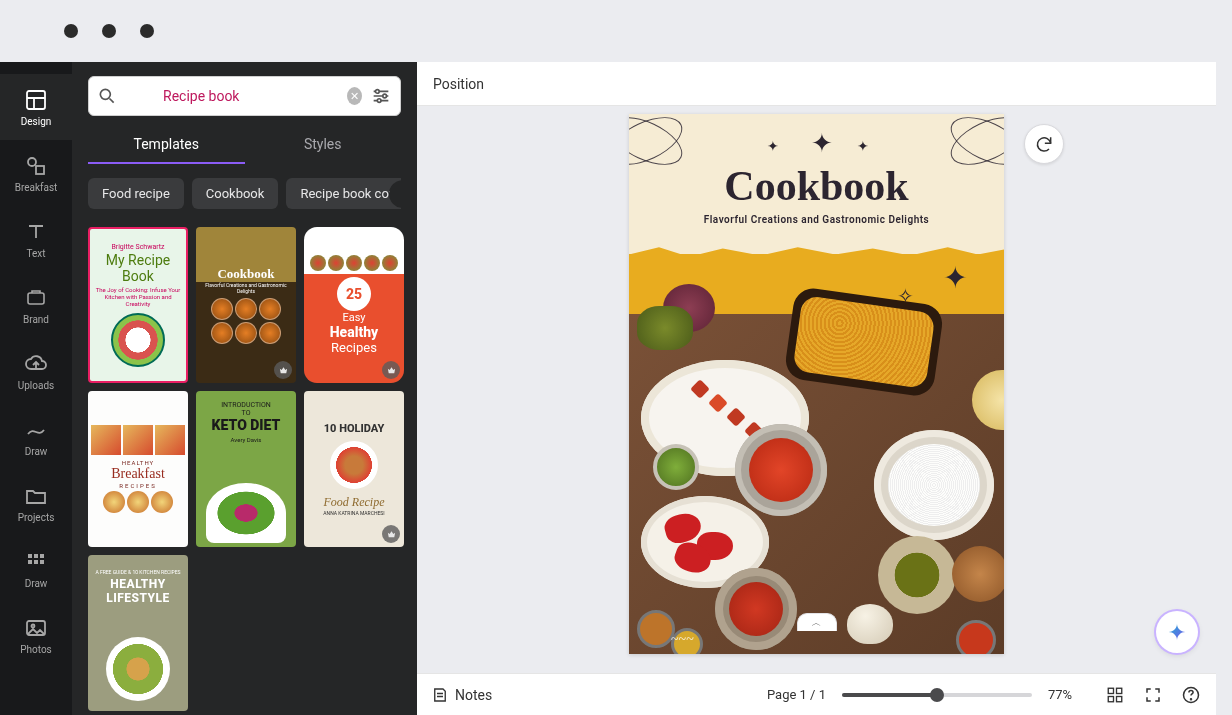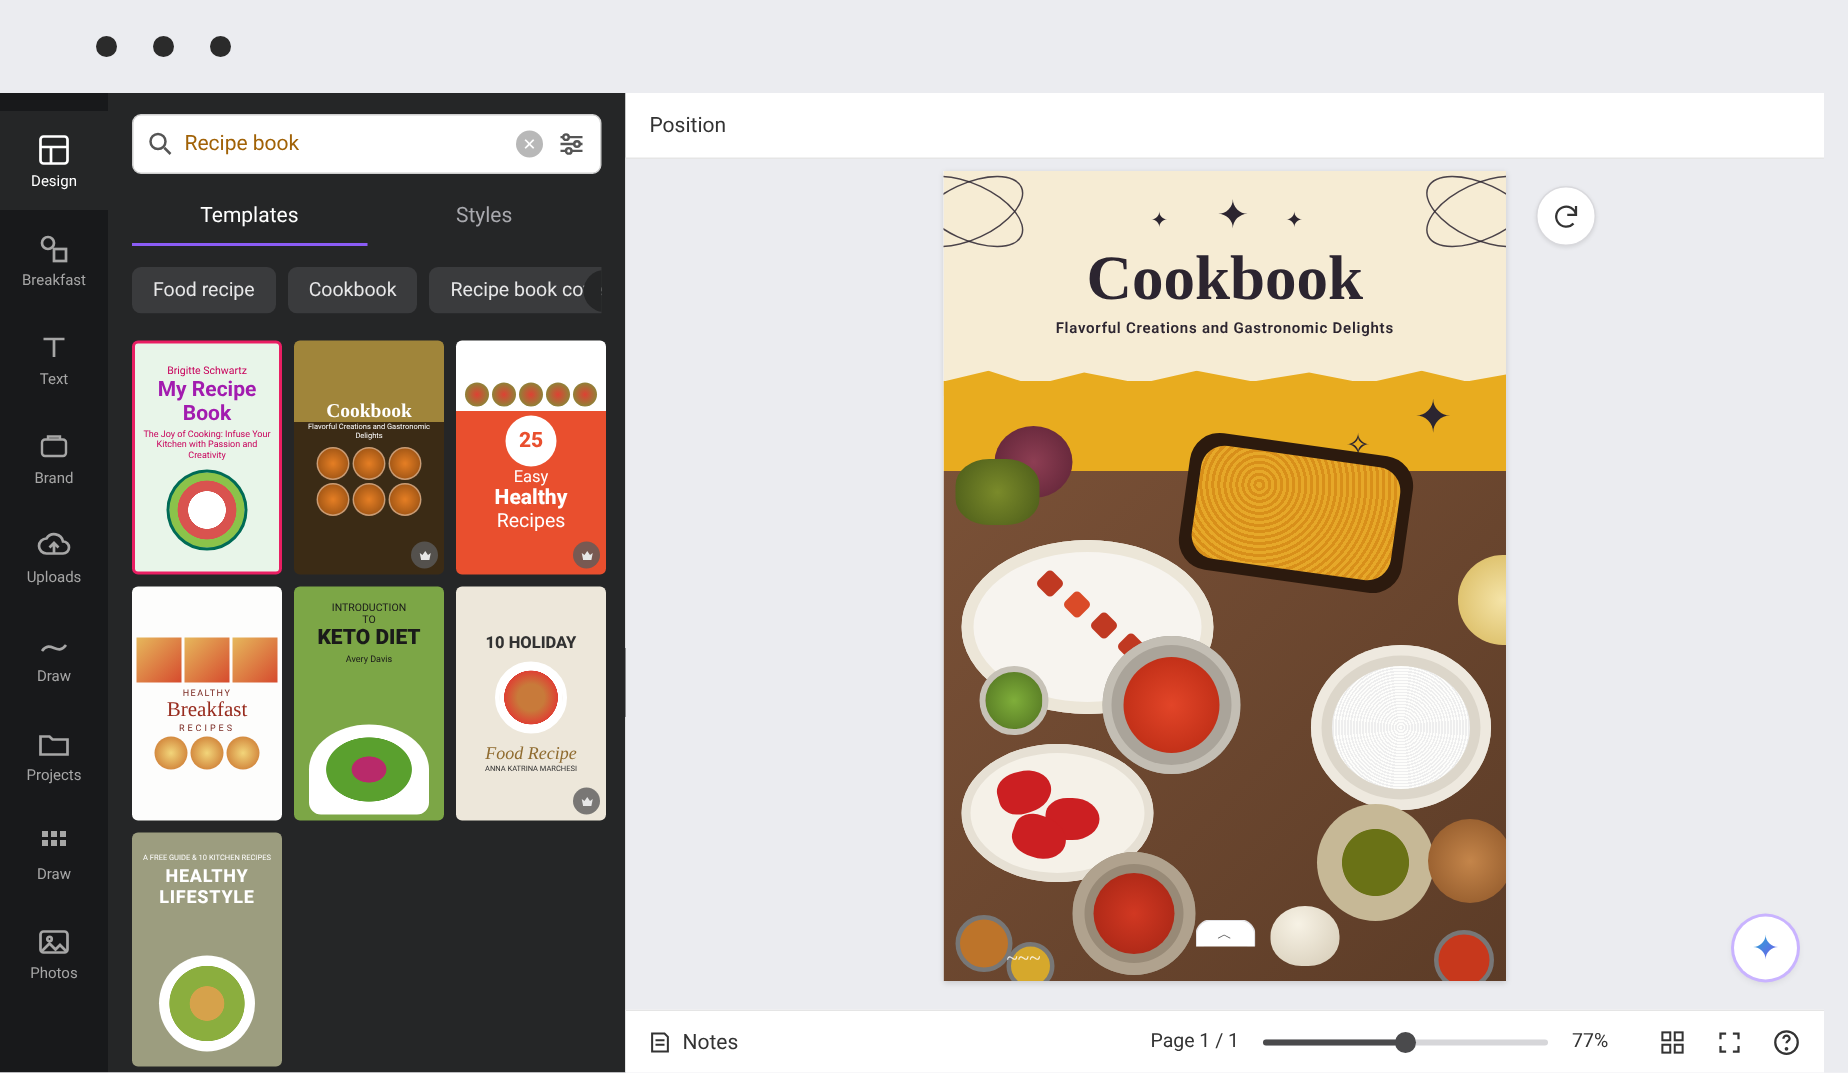--- a/index.html
+++ b/index.html
@@ -12,47 +12,47 @@
 
 .rail { width: 72px; background: #18191b; display: flex; flex-direction: column; align-items: center; padding-top: 12px; }
 .rail-item { width: 72px; height: 66px; display: flex; flex-direction: column; align-items: center; justify-content: center; gap: 4px; color: #a6a6a6; cursor: pointer; }
 .rail-item.active { background: #252627; color: #fff; }
 .rail-item svg { width: 24px; height: 24px; }
 .rail-label { font-size: 10px; }
 
 .panel { width: 345px; background: #252627; display: flex; flex-direction: column; padding: 14px 16px 0; overflow: hidden; }
 .search-row { display: flex; align-items: center; background: #fff; border-radius: 6px; border: 1px solid #cfcfcf; height: 40px; padding: 0 8px; }
 .search-row svg { flex: none; }
-.search-input { flex: 1; border: none; outline: none; font-size: 14px; padding: 0 6px; background: transparent; color: #a16207; }
+.search-input { flex: 1; border: none; outline: none; font-size: 14px; padding: 0 6px; background: transparent; color: #be185d; margin-left: 40px; }
 .clear-btn { width: 18px; height: 18px; background: #b8b8b8; border-radius: 50%; color: #fff; font-size: 11px; display:flex; align-items:center; justify-content:center; cursor:pointer; }
 .filter-btn { margin-left: 8px; cursor: pointer; color:#555;}
 .tabs { display: flex; margin-top: 10px; }
 .tab { flex: 1; text-align: center; padding: 10px 0; color: #a9a9ae; font-size: 14px; cursor: pointer; border-bottom: 2px solid transparent; }
 .tab.active { color: #fff; border-bottom: 2px solid #8b5cf6; }
 .chips { display: flex; gap: 8px; margin-top: 14px; position: relative; overflow:hidden; }
 .chip { flex: none; background: #3a3b3d; color: #e7e7e8; padding: 8px 14px; border-radius: 6px; font-size: 13px; cursor: pointer; white-space: nowrap; }
 .chip-arrow { position: absolute; right: -16px; top: 50%; transform: translateY(-50%); width: 28px; height: 28px; background: #252627; color: #ddd; display: flex; align-items: center; justify-content: center; border-radius:50%; }
 .grid { display: grid; grid-template-columns: repeat(3, 100px); gap: 8px; margin-top: 18px; }
 .tmpl { width: 100px; height: 156px; border-radius: 4px; position: relative; overflow: hidden; cursor: pointer; display:flex; flex-direction:column; align-items:center; justify-content:center; font-size:10px; text-align:center; padding:4px; }
 .badge { position: absolute; bottom: 4px; right: 4px; width: 18px; height: 18px; background: #5b5b5bCC; border-radius: 50%; display:flex;align-items:center;justify-content:center;}
 .badge svg{width:11px;height:11px;fill:#e7e7e7;}
 
 .tmpl1{background:#e8f5e9;border:2px solid #e91e63;}
 .t1a{color:#c8005b;font-size:7px;}
-.t1b{color:#a21caf;font-weight:700;font-size:14px;line-height:1.1;margin:2px 0;}
+.t1b{color:#4d7c0f;font-weight:400;font-size:14px;line-height:1.1;margin:2px 0;}
 .t1c{font-size:6px;color:#c8005b;}
 .plate{width:54px;height:54px;border-radius:50%;background:radial-gradient(circle,#fff 35%,#d9534f 36%,#d9534f 55%,#8bc34a 56%);margin-top:6px;border:2px solid #006b56;}
 
 .tmpl2{background:linear-gradient(180deg,#a0853a 0%,#a0853a 35%,#3b2b15 35%);color:#fff;}
 .t2a{font-family:serif;font-size:13px;font-weight:700;}
 .t2b{font-size:5px;}
 .t2dishes{display:flex;flex-wrap:wrap;gap:2px;justify-content:center;margin-top:4px;}
 .dish{width:22px;height:22px;border-radius:50%;background:radial-gradient(circle,#e57e24,#8d4a10);border:1px solid rgba(255,255,255,0.4);}
 
-.tmpl3{background:linear-gradient(180deg,#fff 0%,#fff 30%,#e94f2e 30%);}
+.tmpl3{background:linear-gradient(180deg,#fff 0%,#fff 30%,#e94f2e 30%);border-radius:13px;}
 .t3top{display:flex;gap:2px;}
 .fd{width:16px;height:16px;border-radius:50%;background:radial-gradient(circle,#de4133,#6e9d3a);}
 .t3circ{width:34px;height:34px;border-radius:50%;background:#fff;color:#e94f2e;font-weight:800;display:flex;align-items:center;justify-content:center;margin-top:6px;font-size:14px;}
 .t3a{color:#fff;font-size:11px;}
 .t3b{color:#fff;font-weight:800;font-size:14px;}
 .t3c{color:#fff;font-size:13px;}
 
 .tmpl4{background:#fdfdfc;}
 .t4imgs{display:flex;gap:2px;}
 .sq{width:30px;height:30px;background:linear-gradient(135deg,#e6b85c,#d64b2e);}

